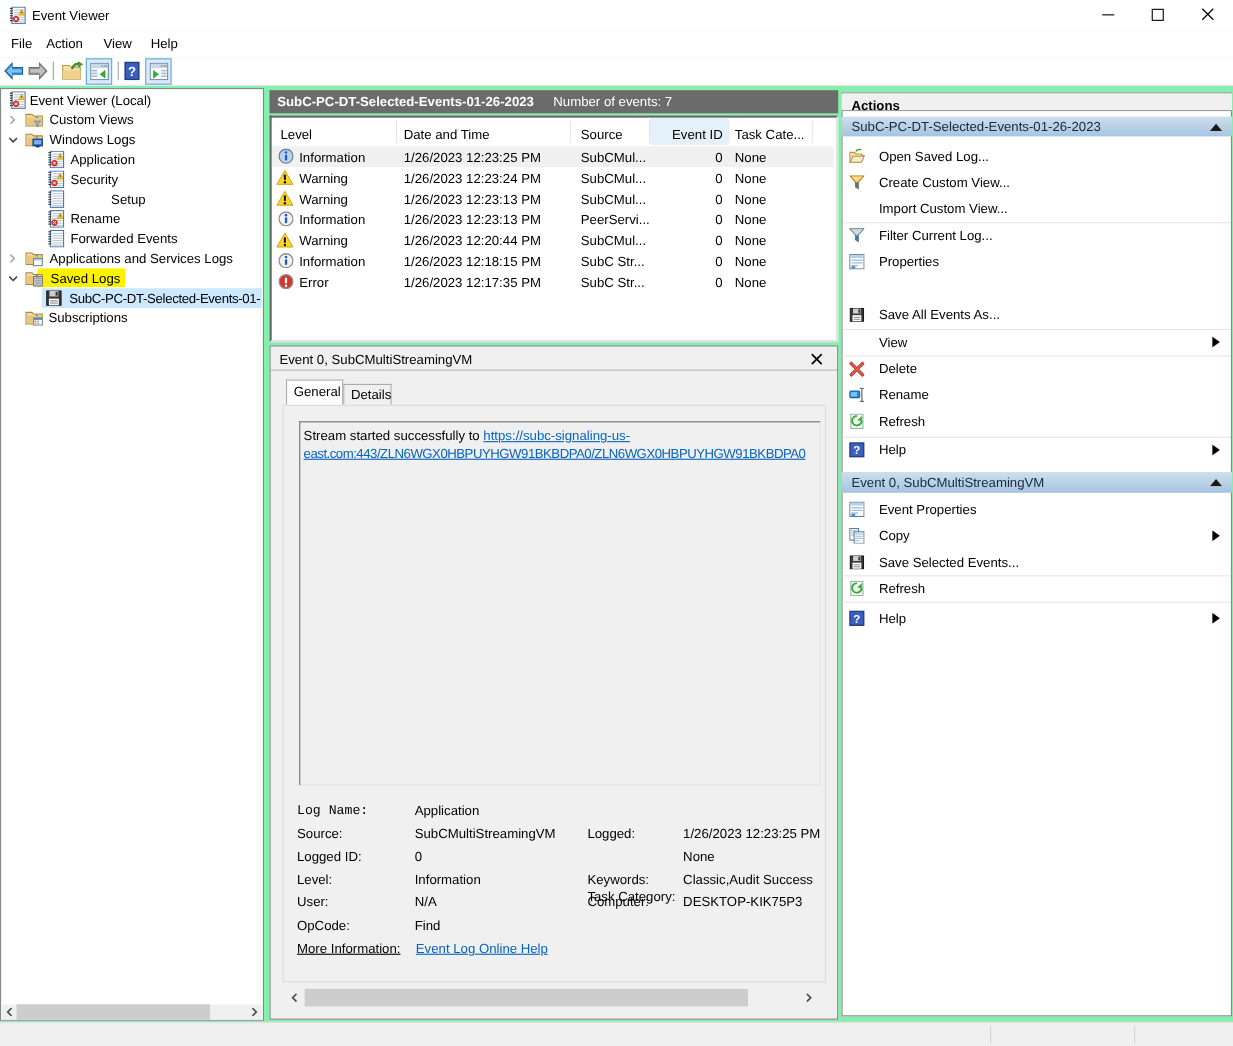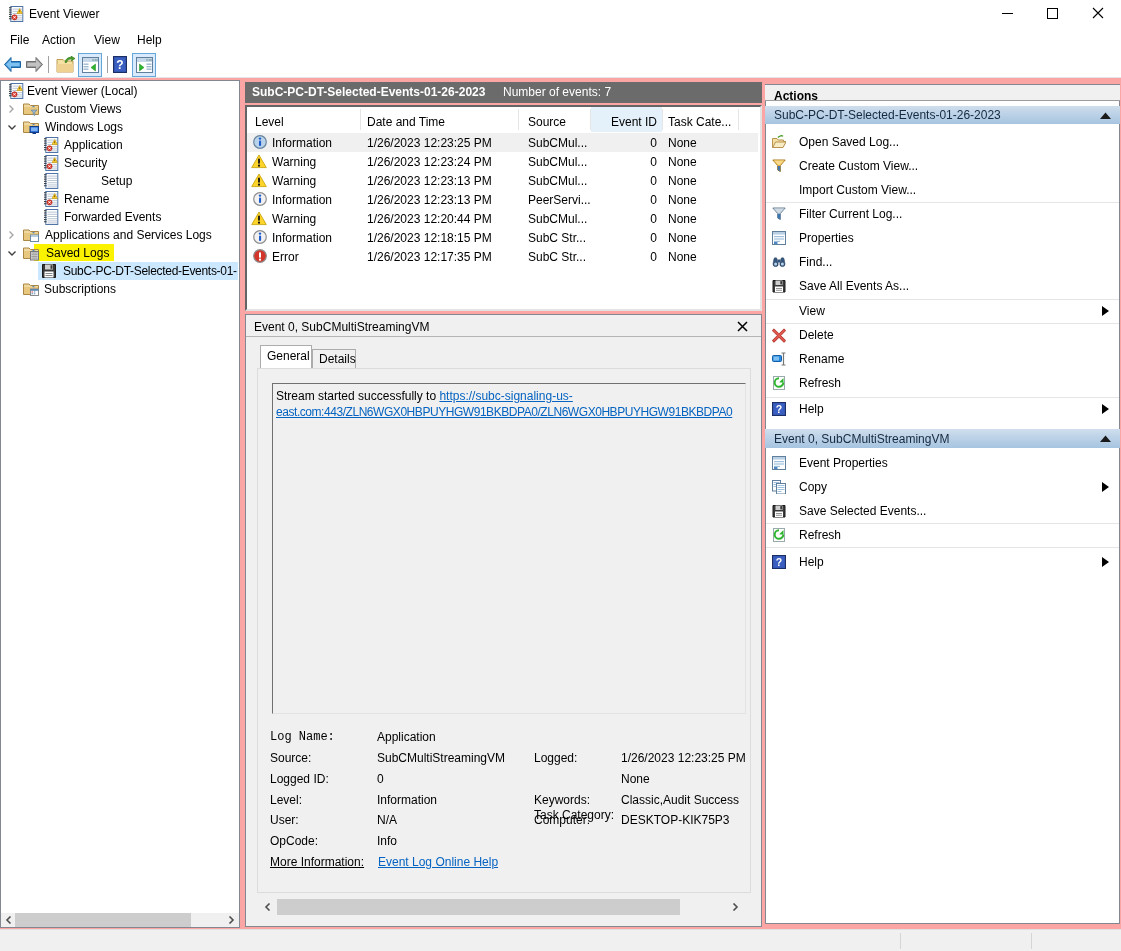--- a/index.html
+++ b/index.html
@@ -1,19 +1,19 @@
 <!DOCTYPE html>
 <html><head>
 <meta charset="utf-8">
 <style>
   html,body{margin:0;padding:0;}
   body{width:1121px;height:951px;overflow:hidden;background:#f0f0f0;
        font-family:"Liberation Sans",sans-serif;font-size:12px;color:#000;}
   .ab{position:absolute;}
-  #win{position:absolute;left:0;top:0;width:1121px;height:951px;background:#fca5a5;}
+  #win{position:absolute;left:0;top:0;width:1121px;height:951px;background:#86efac;}
   .txt{white-space:nowrap;line-height:normal;}
   #actions .item{left:0;width:355px;height:24px;}
   #actions .item .icon{left:7px;top:5px;}
   #actions .item .t{left:34px;top:5px;white-space:nowrap;}
   #actions .item .sub{left:337px;top:7px;}
   #actions .sep{left:1px;width:353px;height:1px;background:#e5e5e5;}
 </style>
 </head>
 <body>
 <div id="win">
@@ -411,21 +411,21 @@
       <span class="ab txt" style="left:376px;top:458px;">None</span>
     <span class="ab txt" style="left:25px;top:479px;">Level:</span>
       <span class="ab txt" style="left:132px;top:479px;">Information</span>
     <span class="ab txt" style="left:289px;top:479px;">Keywords:</span>
       <span class="ab txt" style="left:376px;top:479px;">Classic,Audit Success</span>
     <span class="ab txt" style="left:25px;top:499px;">User:</span>
       <span class="ab txt" style="left:132px;top:499px;">N/A</span>
     <span class="ab txt" style="left:289px;top:499px;">Computer:</span>
       <span class="ab txt" style="left:376px;top:499px;">DESKTOP-KIK75P3</span>
     <span class="ab txt" style="left:25px;top:520px;">OpCode:</span>
-      <span class="ab txt" style="left:132px;top:520px;">Info</span>
+      <span class="ab txt" style="left:132px;top:520px;">Find</span>
     <span class="ab txt" style="left:25px;top:541px;text-decoration:underline;">More Information:</span>
     <span class="ab txt" style="left:133px;top:541px;color:#0563c1;text-decoration:underline;">Event Log Online Help</span>
 
     <div class="ab" style="left:14px;top:585px;width:485px;height:16px;background:#f0f0f0;">
       <svg class="ab" style="left:5px;top:4px;" width="8" height="8" viewBox="0 0 8 8">
           <path d="M5.5 0.5 L2 4 L5.5 7.5" stroke="#505050" stroke-width="1.6" fill="none"></path>
         </svg>
       <div class="ab" style="left:18px;top:0;width:403px;height:16px;background:#cdcdcd;"></div>
       <svg class="ab" style="left:472px;top:4px;" width="8" height="8" viewBox="0 0 8 8">
           <path d="M2.5 0.5 L6 4 L2.5 7.5" stroke="#505050" stroke-width="1.6" fill="none"></path>
@@ -545,26 +545,20 @@
           <use href="#a-funnel"></use>
         </svg>
         <span class="ab t">Filter Current Log...</span>
       </div>
     <div class="item ab" style="top:142px;">
         <svg class="ab icon" width="14" height="14">
           <use href="#a-props"></use>
         </svg>
         <span class="ab t">Properties</span>
       </div>
-    <div class="item ab" style="top:166px;">
-        <svg class="ab icon" width="14" height="14">
-          <use href="#a-binoc"></use>
-        </svg>
-        <span class="ab t">Find...</span>
-      </div>
     <div class="item ab" style="top:190px;">
         <svg class="ab icon" width="14" height="14">
           <use href="#a-floppy"></use>
         </svg>
         <span class="ab t">Save All Events As...</span>
       </div>
     <div class="ab sep" style="top:215px;"></div>
     <div class="item ab" style="top:215px;">
         <span class="ab t">View</span>
         <svg class="ab sub" width="7" height="10">

